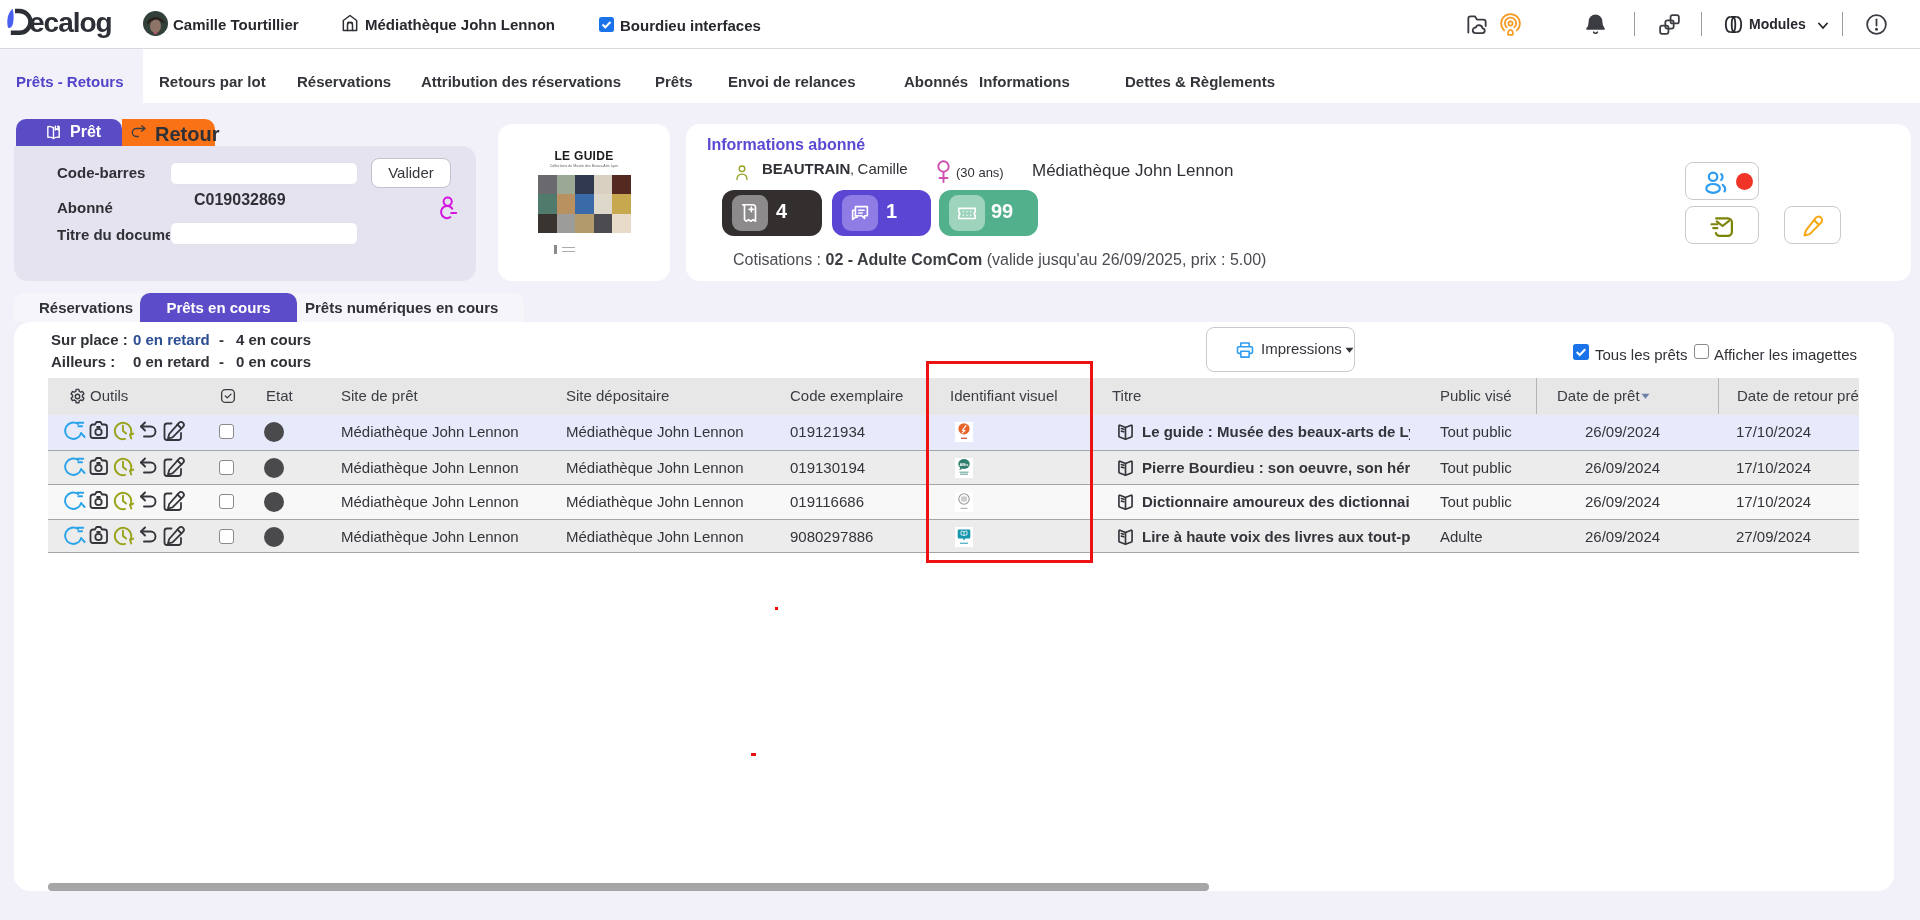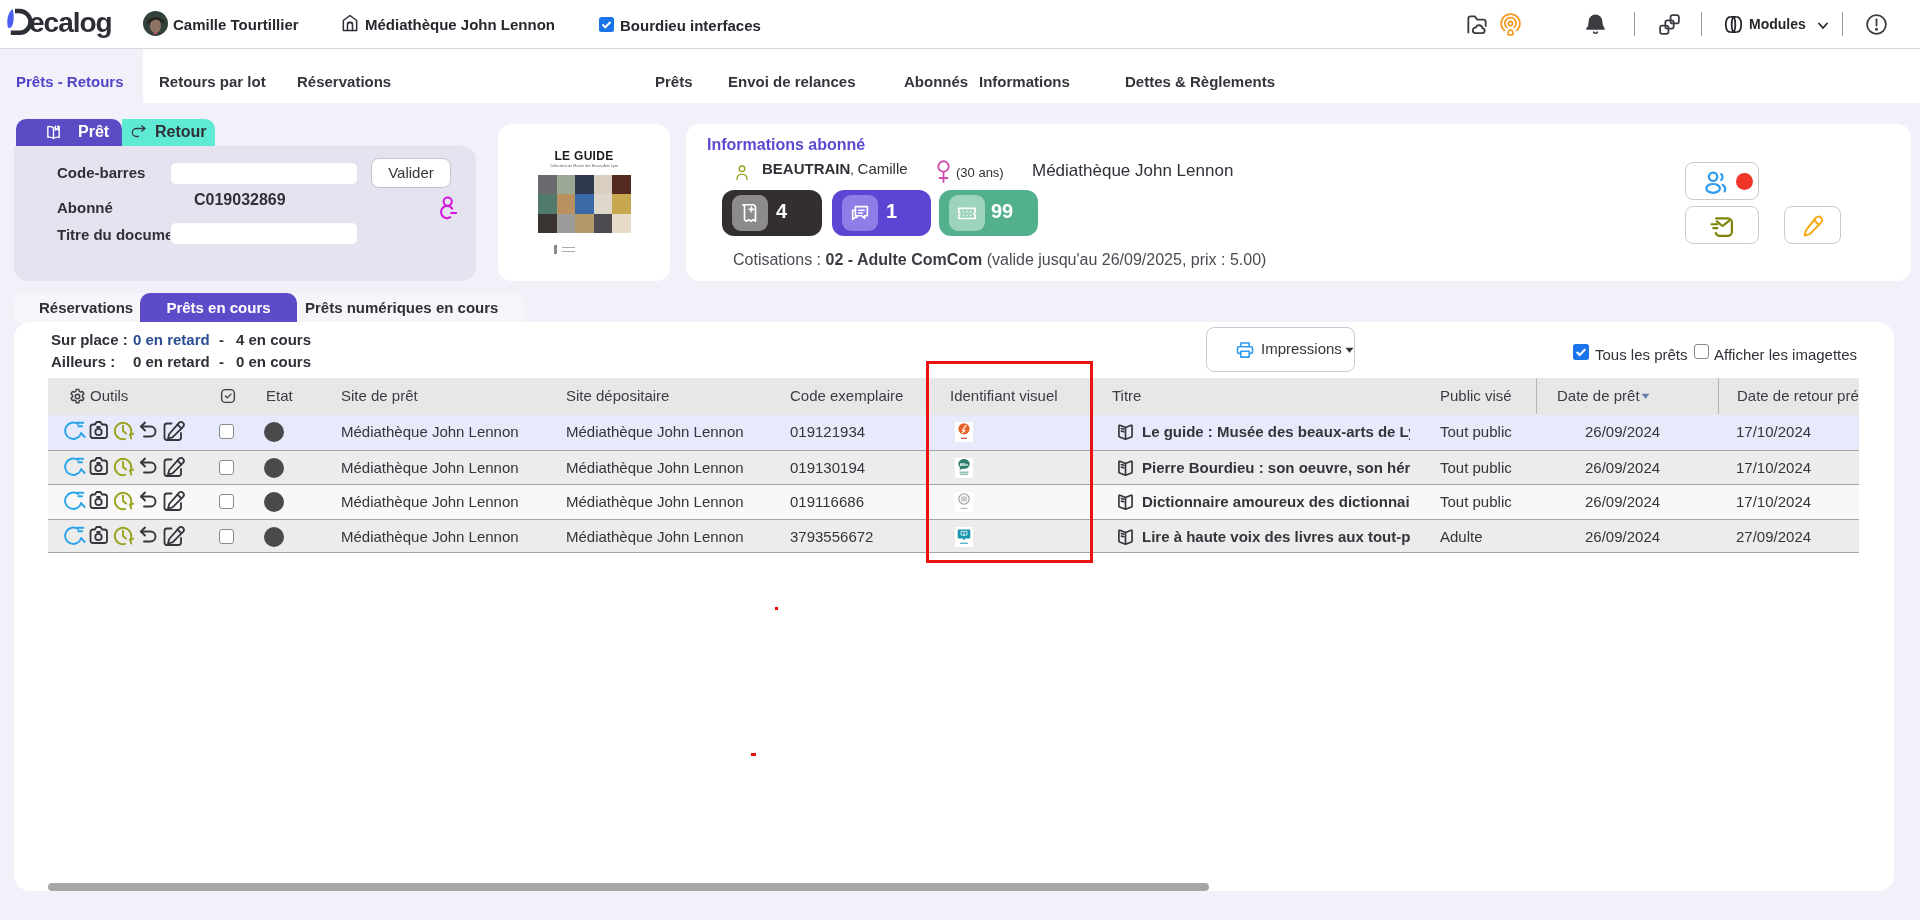--- a/index.html
+++ b/index.html
@@ -10,21 +10,21 @@
 
 #hdr { position:absolute; left:0; top:0; width:1920px; height:48px; background:#fff; }
 #nav { position:absolute; left:0; top:48px; width:1920px; height:55px; background:#fff; border-top:1px solid #d9d9dd; }
 #nav .tab { position:absolute; top:0; height:54px; line-height:66px; font-weight:bold; font-size:15px; color:#33353b; }
 #nav .active { color:#5144c9; }
 #navbg { position:absolute; left:0; top:0; width:143px; height:55px; background:#f2f1f9; }
 .sep { position:absolute; width:1px; height:24px; background:#9b9b9b; top:12px; }
 
 #lpanel { position:absolute; left:14px; top:146px; width:462px; height:135px; background:#e5e3ef; border-radius:0 14px 14px 14px; }
 #tabPret { position:absolute; left:16px; top:119px; width:106px; height:27px; background:#5a4cc5; border-radius:10px 10px 0 0; color:#fff; font-weight:bold; font-size:16px; }
-#tabRetour { position:absolute; left:122px; top:119px; width:93px; height:27px; background:#5eead4; border-radius:0 10px 0 0; color:#2f3137; font-weight:bold; font-size:16px; }
+#tabRetour { position:absolute; left:122px; top:119px; width:93px; height:27px; background:#f97316; border-radius:0 10px 0 0; color:#2f3137; font-weight:bold; font-size:20px; }
 .inp { position:absolute; background:#fff; border:1px solid #e3e0ee; border-radius:6px; width:188px; height:23px; }
 #valider { position:absolute; left:371px; top:158px; width:80px; height:30px; background:#fff; border:1px solid #c4c2ce; border-radius:8px; font-size:15px; color:#35363c; text-align:center; line-height:28px; }
 .lbl { position:absolute; font-weight:bold; font-size:15px; color:#2f3137;margin-left:24px; }
 
 #cover { position:absolute; left:498px; top:124px; width:172px; height:157px; background:#fff; border-radius:14px; }
 #grid { position:absolute; left:40px; top:51px; width:93px; height:58px; display:grid; grid-template-columns:repeat(5,1fr); grid-template-rows:repeat(3,1fr); }
 
 #info { position:absolute; left:686px; top:124px; width:1225px; height:157px; background:#fff; border-radius:14px; }
 .badge { position:absolute; top:66px; height:46px; border-radius:12px; color:#fff; font-weight:bold; font-size:20px; }
 .badge .ic { position:absolute; left:10px; top:5px; width:36px; height:36px; border-radius:9px; }
@@ -121,35 +121,36 @@
     <circle cx="12" cy="12" r="9"></circle>
       <path d="M12 7 v6" stroke-linecap="round"></path>
       <circle cx="12" cy="16.5" r="0.6" fill="#3a3c42"></circle>
   </svg>
 </div>
 <div id="nav">
   <div id="navbg"></div>
   <div class="tab active" style="left:16px;">Prêts - Retours</div>
   <div class="tab" style="left:159px;">Retours par lot</div>
   <div class="tab" style="left:297px;">Réservations</div>
+  <div class="tab" style="left:421px;">Attribution des réservations</div>
   <div class="tab" style="left:655px;">Prêts</div>
   <div class="tab" style="left:728px;">Envoi de relances</div>
   <div class="tab" style="left:884px;margin-left:20px;">Abonnés</div>
   <div class="tab" style="left:979px;">Informations</div>
   <div class="tab" style="left:1125px;">Dettes &amp; Règlements</div>
 </div>
 
 <div id="lpanel"></div>
 <div id="tabPret">
   <svg class="abs" style="left:29px; top:5px;" width="17" height="17" viewBox="0 0 24 24" fill="none" stroke="#fff" stroke-width="2" stroke-linecap="round" stroke-linejoin="round">
     <path d="M12 5.5 C10 3.8 6.8 3.3 4 3.8 V18.8 C6.8 18.3 10 18.8 12 20.5 C14 18.8 17.2 18.3 20 18.8 V3.8 C19.2 3.65 18.4 3.6 17.6 3.6"></path>
     <path d="M12 5.5 V20"></path>
       <path d="M14.6 3 v5.4 l2.1-1.7 l2.1 1.7 V3.2"></path>
   </svg>
-  <span class="abs" style="left:54px; top:4px;margin-left:8px;">Prêt</span>
+  <span class="abs" style="left:54px; top:4px;">Prêt</span>
 </div>
 <div id="tabRetour">
   <svg class="abs" style="left:9px; top:6px;" width="16" height="15" viewBox="0 0 24 22" fill="none" stroke="#3a3c42" stroke-width="2" stroke-linecap="round" stroke-linejoin="round">
     <path d="M20 5 H8 a6 6 0 0 0 0 12 h3"></path>
       <path d="M16 1 l5 4 l-5 4"></path>
   </svg>
   <span class="abs" style="left:33px; top:4px;">Retour</span>
 </div>
 <svg class="abs" style="left:439px; top:196px;" width="19" height="24" viewBox="0 0 19 24" fill="none" stroke="#d415e0" stroke-width="2" stroke-linecap="round">
   <circle cx="8.7" cy="5.6" r="4.1"></circle>
@@ -384,21 +385,21 @@
     <span class="abs" style="left:1688px; top:8px;">17/10/2024</span>
   </div>
   <div class="row" style="top:196.5px; background:#ececec; border-top:1px solid #a5a5a5; border-bottom:1px solid #a5a5a5;">
     <svg class="abs" style="left:0; top:4px;" width="140" height="27" viewBox="0 0 140 27">
         <use href="#toolset"></use>
       </svg>
     <div class="rcb cb"></div>
       <div class="etat"></div>
     <span class="abs" style="left:293px; top:8px;">Médiathèque John Lennon</span>
     <span class="abs" style="left:518px; top:8px;">Médiathèque John Lennon</span>
-    <span class="abs" style="left:742px; top:8px;">3793556672</span>
+    <span class="abs" style="left:742px; top:8px;">9080297886</span>
     <div class="logo"><svg width="18" height="20" viewBox="0 0 18 20">
           <path d="M4 2.5 h10 a1.3 1.3 0 0 1 1.3 1.3 v6.4 a1.3 1.3 0 0 1-1.3 1.3 h-3.5 l-2.2 2.2 v-2.2 h-4.3 A1.3 1.3 0 0 1 2.7 10.2 v-6.4 A1.3 1.3 0 0 1 4 2.5 Z" fill="#1696ad"></path>
           <path d="M9 4.8 c-.8-.6-2-.8-3-.6 v3.8 c1-.2 2.2 0 3 .6 c.8-.6 2-.8 3-.6 V4.2 c-1-.2-2.2 0-3 .6 Z M9 4.8 v3.8" stroke="#fff" stroke-width="0.8" fill="none"></path>
           <rect x="5" y="15.6" width="8" height="1.3" fill="#1696ad" opacity="0.75"></rect>
         </svg></div>
     <svg class="abs" style="left:1067px; top:7px;" width="21" height="21" viewBox="0 0 24 24">
         <use href="#bookic"></use>
       </svg>
     <span class="abs ttl" style="left:1094px; top:8px; width:268px;">Lire à haute voix des livres aux tout-p</span>
     <span class="abs" style="left:1392px; top:8px;">Adulte</span>

